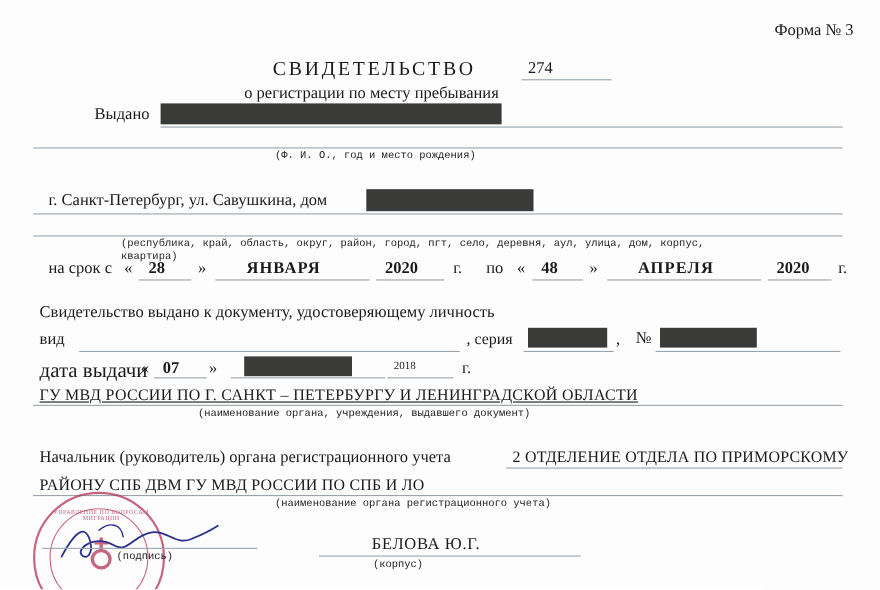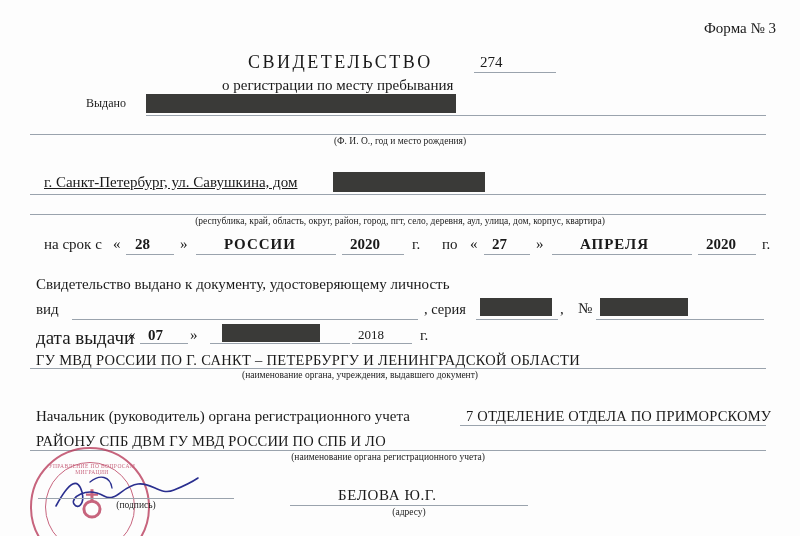--- a/index.html
+++ b/index.html
@@ -22,22 +22,21 @@
     height: 0;
   }
   .redact {
     position: absolute;
     background: #3a3a38;
   }
   .caption {
     position: absolute;
     font-size: 9.5px;
     color: #222;
-    text-align: center;
-    font-family: Liberation Serif, serif;
+    font-family: Liberation Mono, monospace;
   }
   .txt {
     position: absolute;
     white-space: nowrap;
     font-family: "Liberation Serif", serif;
   }
 
   
   .form-no {
     top: 20px; right: 24px;
@@ -51,49 +50,48 @@
   .title-num {
     top: 54px; left: 480px;
     font-size: 15px;
   }
   .title-sub {
     top: 77px; left: 222px;
     font-size: 15px;
   }
   .lbl-vydano {
     top: 96px; left: 86px;
-    font-size: 12px;
+    font-size: 15px;
   }
   .god-rozhd {
     top: 97px; left: 458px;
     font-size: 14.5px;
   }
   .otom {
     top: 147px; left: 44px;
     font-size: 15px;
   }
   .addr {
     top: 174px; left: 44px;
     font-size: 15px;
-    text-decoration: underline;
   }
   .nasrok {
     top: 236px; left: 44px;
     font-size: 15px;
   }
   .svid-vydano {
     top: 276px; left: 36px;
     font-size: 15px;
   }
   .vid { top: 301px; left: 36px; font-size: 15px; }
   .vid-val { top: 301px; left: 78px; font-size: 13.5px; letter-spacing: .2px; }
   .seria { top: 301px; left: 424px; font-size: 14.5px; }
   .nomer { top: 300px; left: 578px; font-size: 15px; }
   .data-vyd { top: 327px; left: 36px; font-size: 19px; }
-  .organ1 { top: 352px; left: 36px; font-size: 14.5px; letter-spacing: .3px; }
+  .organ1 { top: 352px; left: 36px; font-size: 14.5px; letter-spacing: .3px; text-decoration: underline; }
   .nachalnik { top: 408px; left: 36px; font-size: 15px; }
   .nach-val { top: 408px; left: 466px; font-size: 14.5px; letter-spacing: .2px; }
   .nach-val2 { top: 433px; left: 36px; font-size: 14.5px; letter-spacing: .2px; }
   .familia { top: 487px; left: 338px; font-size: 15px; letter-spacing: .6px; }
 
   
   .stamp {
     position: absolute;
     left: 30px;
     top: 447px;
@@ -164,28 +162,28 @@
   <div class="redact" style="left:333px; top:172px; width:152px; height:20px;"></div>
   <div class="line" style="left:30px; top:194px; width:736px;"></div>
   <div class="line" style="left:30px; top:214px; width:736px;"></div>
   <div class="caption" style="left:110px; top:216px; width:580px;">(республика, край, область, округ, район, город, пгт, село, деревня, аул, улица, дом, корпус, квартира)</div>
 
   <div class="txt nasrok">на срок с</div>
   <div class="txt" style="top:236px; left:113px; font-size:15px;">«</div>
   <div class="txt" style="top:236px; left:135px; font-size:15px; font-weight:bold;">28</div>
   <div class="line" style="left:126px; top:254px; width:48px;"></div>
   <div class="txt" style="top:236px; left:180px; font-size:15px;">»</div>
-  <div class="txt" style="top:236px; left:224px; font-size:15px; font-weight:bold; letter-spacing:1px;">РОССИИ</div>
+  <div class="txt" style="top:236px; left:224px; font-size:15px; font-weight:bold; letter-spacing:1px;">ЯНВАРЯ</div>
   <div class="line" style="left:196px; top:254px; width:140px;"></div>
   <div class="txt" style="top:236px; left:350px; font-size:15px; font-weight:bold;">2020</div>
   <div class="line" style="left:342px; top:254px; width:62px;"></div>
   <div class="txt" style="top:236px; left:412px; font-size:15px;">г.</div>
   <div class="txt" style="top:236px; left:442px; font-size:15px;">по</div>
   <div class="txt" style="top:236px; left:470px; font-size:15px;">«</div>
-  <div class="txt" style="top:236px; left:492px; font-size:15px; font-weight:bold;">27</div>
+  <div class="txt" style="top:236px; left:492px; font-size:15px; font-weight:bold;">48</div>
   <div class="line" style="left:484px; top:254px; width:46px;"></div>
   <div class="txt" style="top:236px; left:536px; font-size:15px;">»</div>
   <div class="txt" style="top:236px; left:580px; font-size:15px; font-weight:bold; letter-spacing:1px;">АПРЕЛЯ</div>
   <div class="line" style="left:552px; top:254px; width:140px;"></div>
   <div class="txt" style="top:236px; left:706px; font-size:15px; font-weight:bold;">2020</div>
   <div class="line" style="left:698px; top:254px; width:58px;"></div>
   <div class="txt" style="top:236px; left:762px; font-size:15px;">г.</div>
 
   <div class="txt svid-vydano">Свидетельство выдано к документу, удостоверяющему личность</div>
 
@@ -199,46 +197,46 @@
   <div class="redact" style="left:600px; top:298px; width:88px; height:18px;"></div>
   <div class="line" style="left:596px; top:319px; width:168px;"></div>
 
   <div class="txt data-vyd">дата выдачи</div>
   <div class="txt" style="top:327px; left:128px; font-size:15px;">«</div>
   <div class="txt" style="top:327px; left:148px; font-size:15px; font-weight:bold;">07</div>
   <div class="txt" style="top:327px; left:190px; font-size:15px;">»</div>
   <div class="line" style="left:140px; top:343px; width:48px;"></div>
   <div class="redact" style="left:222px; top:324px; width:98px; height:18px;"></div>
   <div class="line" style="left:210px; top:343px; width:140px;"></div>
-  <div class="txt" style="top:327px; left:358px; font-size:13px;">2018</div>
+  <div class="txt" style="top:327px; left:358px; font-size:10px;">2018</div>
   <div class="line" style="left:352px; top:343px; width:60px;"></div>
   <div class="txt" style="top:327px; left:420px; font-size:15px;">г.</div>
 
   <div class="txt organ1">ГУ  МВД  РОССИИ  ПО  Г. САНКТ – ПЕТЕРБУРГУ  И  ЛЕНИНГРАДСКОЙ ОБЛАСТИ</div>
   <div class="line" style="left:30px; top:368px; width:736px;"></div>
   <div class="caption" style="left:180px; top:370px; width:360px;">(наименование органа, учреждения, выдавшего документ)</div>
 
   <div class="txt nachalnik">Начальник (руководитель) органа регистрационного учета</div>
-  <div class="txt nach-val">7 ОТДЕЛЕНИЕ ОТДЕЛА  ПО ПРИМОРСКОМУ</div>
+  <div class="txt nach-val">2 ОТДЕЛЕНИЕ ОТДЕЛА  ПО ПРИМОРСКОМУ</div>
   <div class="line" style="left:460px; top:425px; width:306px;"></div>
   <div class="txt nach-val2">РАЙОНУ СПБ ДВМ  ГУ  МВД  РОССИИ  ПО СПБ  И  ЛО</div>
   <div class="line" style="left:30px; top:450px; width:736px;"></div>
-  <div class="caption" style="left:238px; top:452px; width:300px;">(наименование органа регистрационного учета)</div>
+  <div class="caption" style="left:250px; top:452px; width:300px;">(наименование органа регистрационного учета)</div>
 
   <div class="stamp">
     <div class="stamp-inner"></div>
     <div class="stamp-text-top">УПРАВЛЕНИЕ ПО ВОПРОСАМ МИГРАЦИИ</div>
     <div class="stamp-eagle">♁</div>
 
   </div>
 
   <svg class="signature" viewBox="0 0 150 46">
     <path d="M4 36 C 18 10, 26 8, 30 22 C 33 34, 26 40, 22 34 C 18 28, 34 16, 52 26 C 64 33, 70 16, 86 14 C 100 12, 108 26, 122 20 C 132 16, 140 12, 146 8" fill="none" stroke="#2a2f8f" stroke-width="1.6" stroke-linecap="round"></path>
     <path d="M38 12 C 48 4, 58 6, 60 18" fill="none" stroke="#2a2f8f" stroke-width="1.3" stroke-linecap="round"></path>
   </svg>
   <div class="line" style="left:38px; top:498px; width:196px;"></div>
   <div class="caption sig-caption" style="width:60px; left:106px;">(подпись)</div>
 
   <div class="txt familia">БЕЛОВА Ю.Г.</div>
   <div class="line" style="left:290px; top:505px; width:238px;"></div>
-  <div class="caption" style="left:339px; top:507px; width:140px;">(адресу)</div>
+  <div class="caption" style="left:339px; top:507px; width:140px;">(корпус)</div>
 
 </div>
 
 </body></html>

